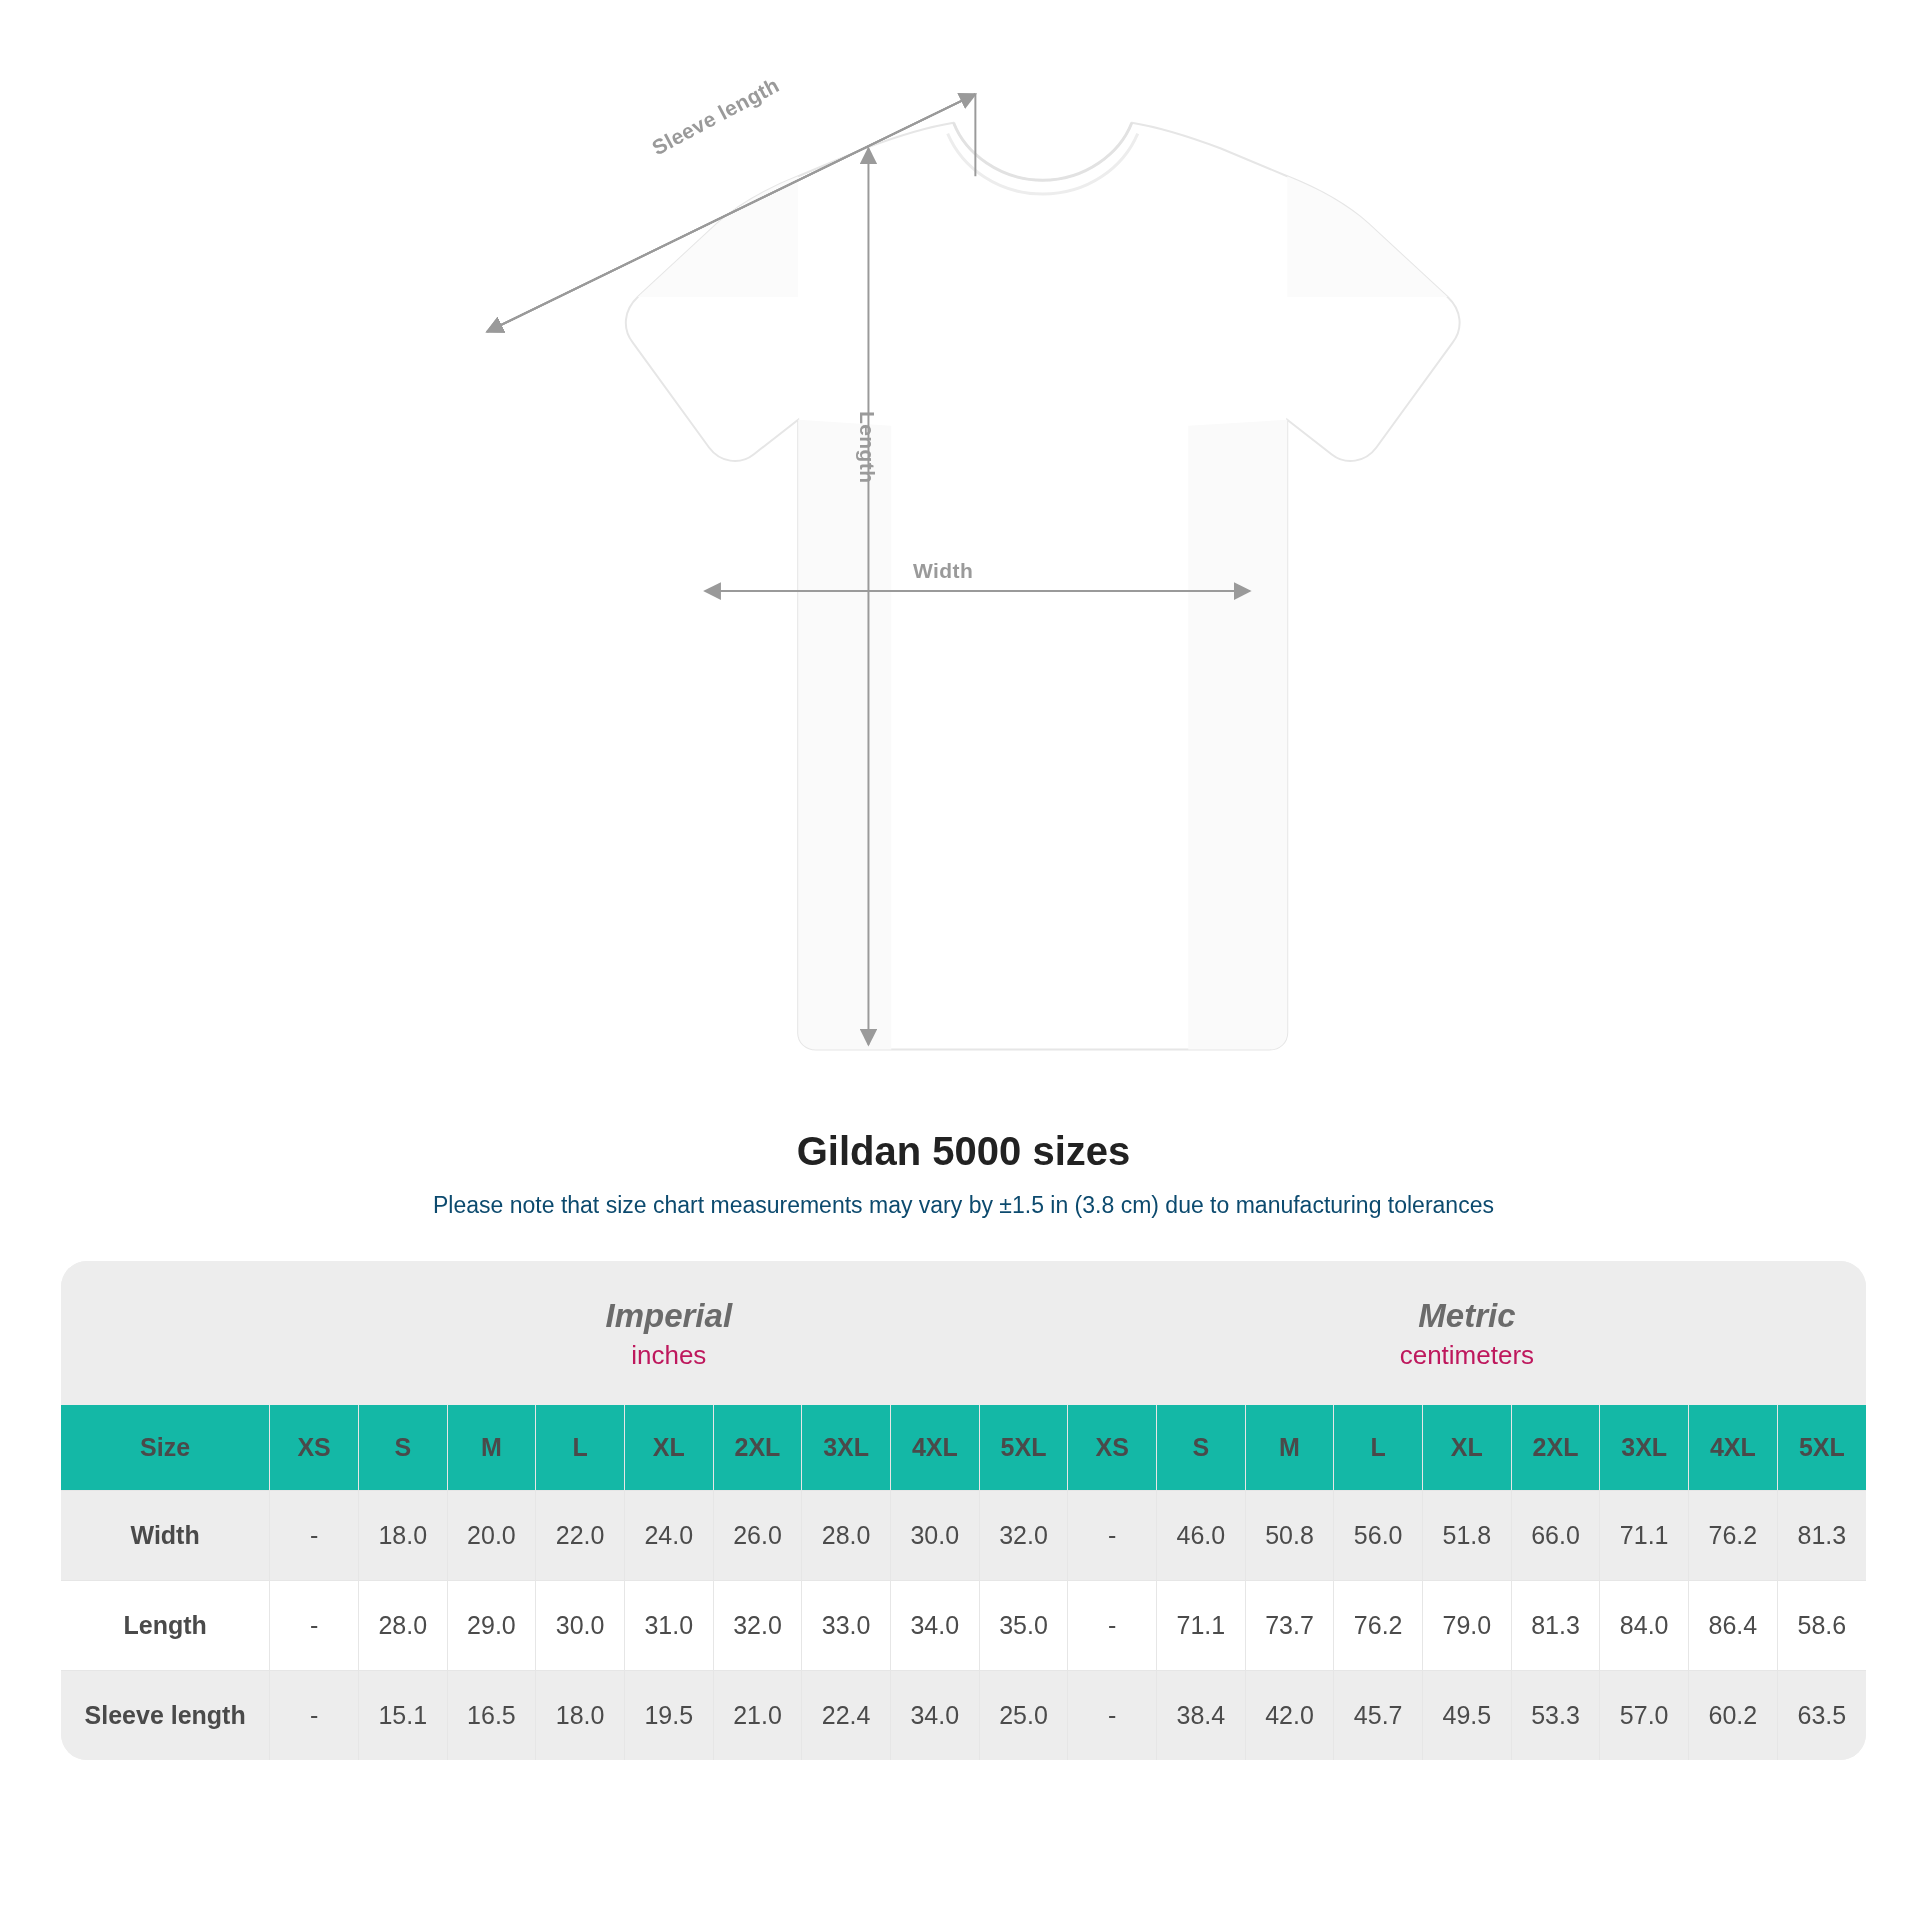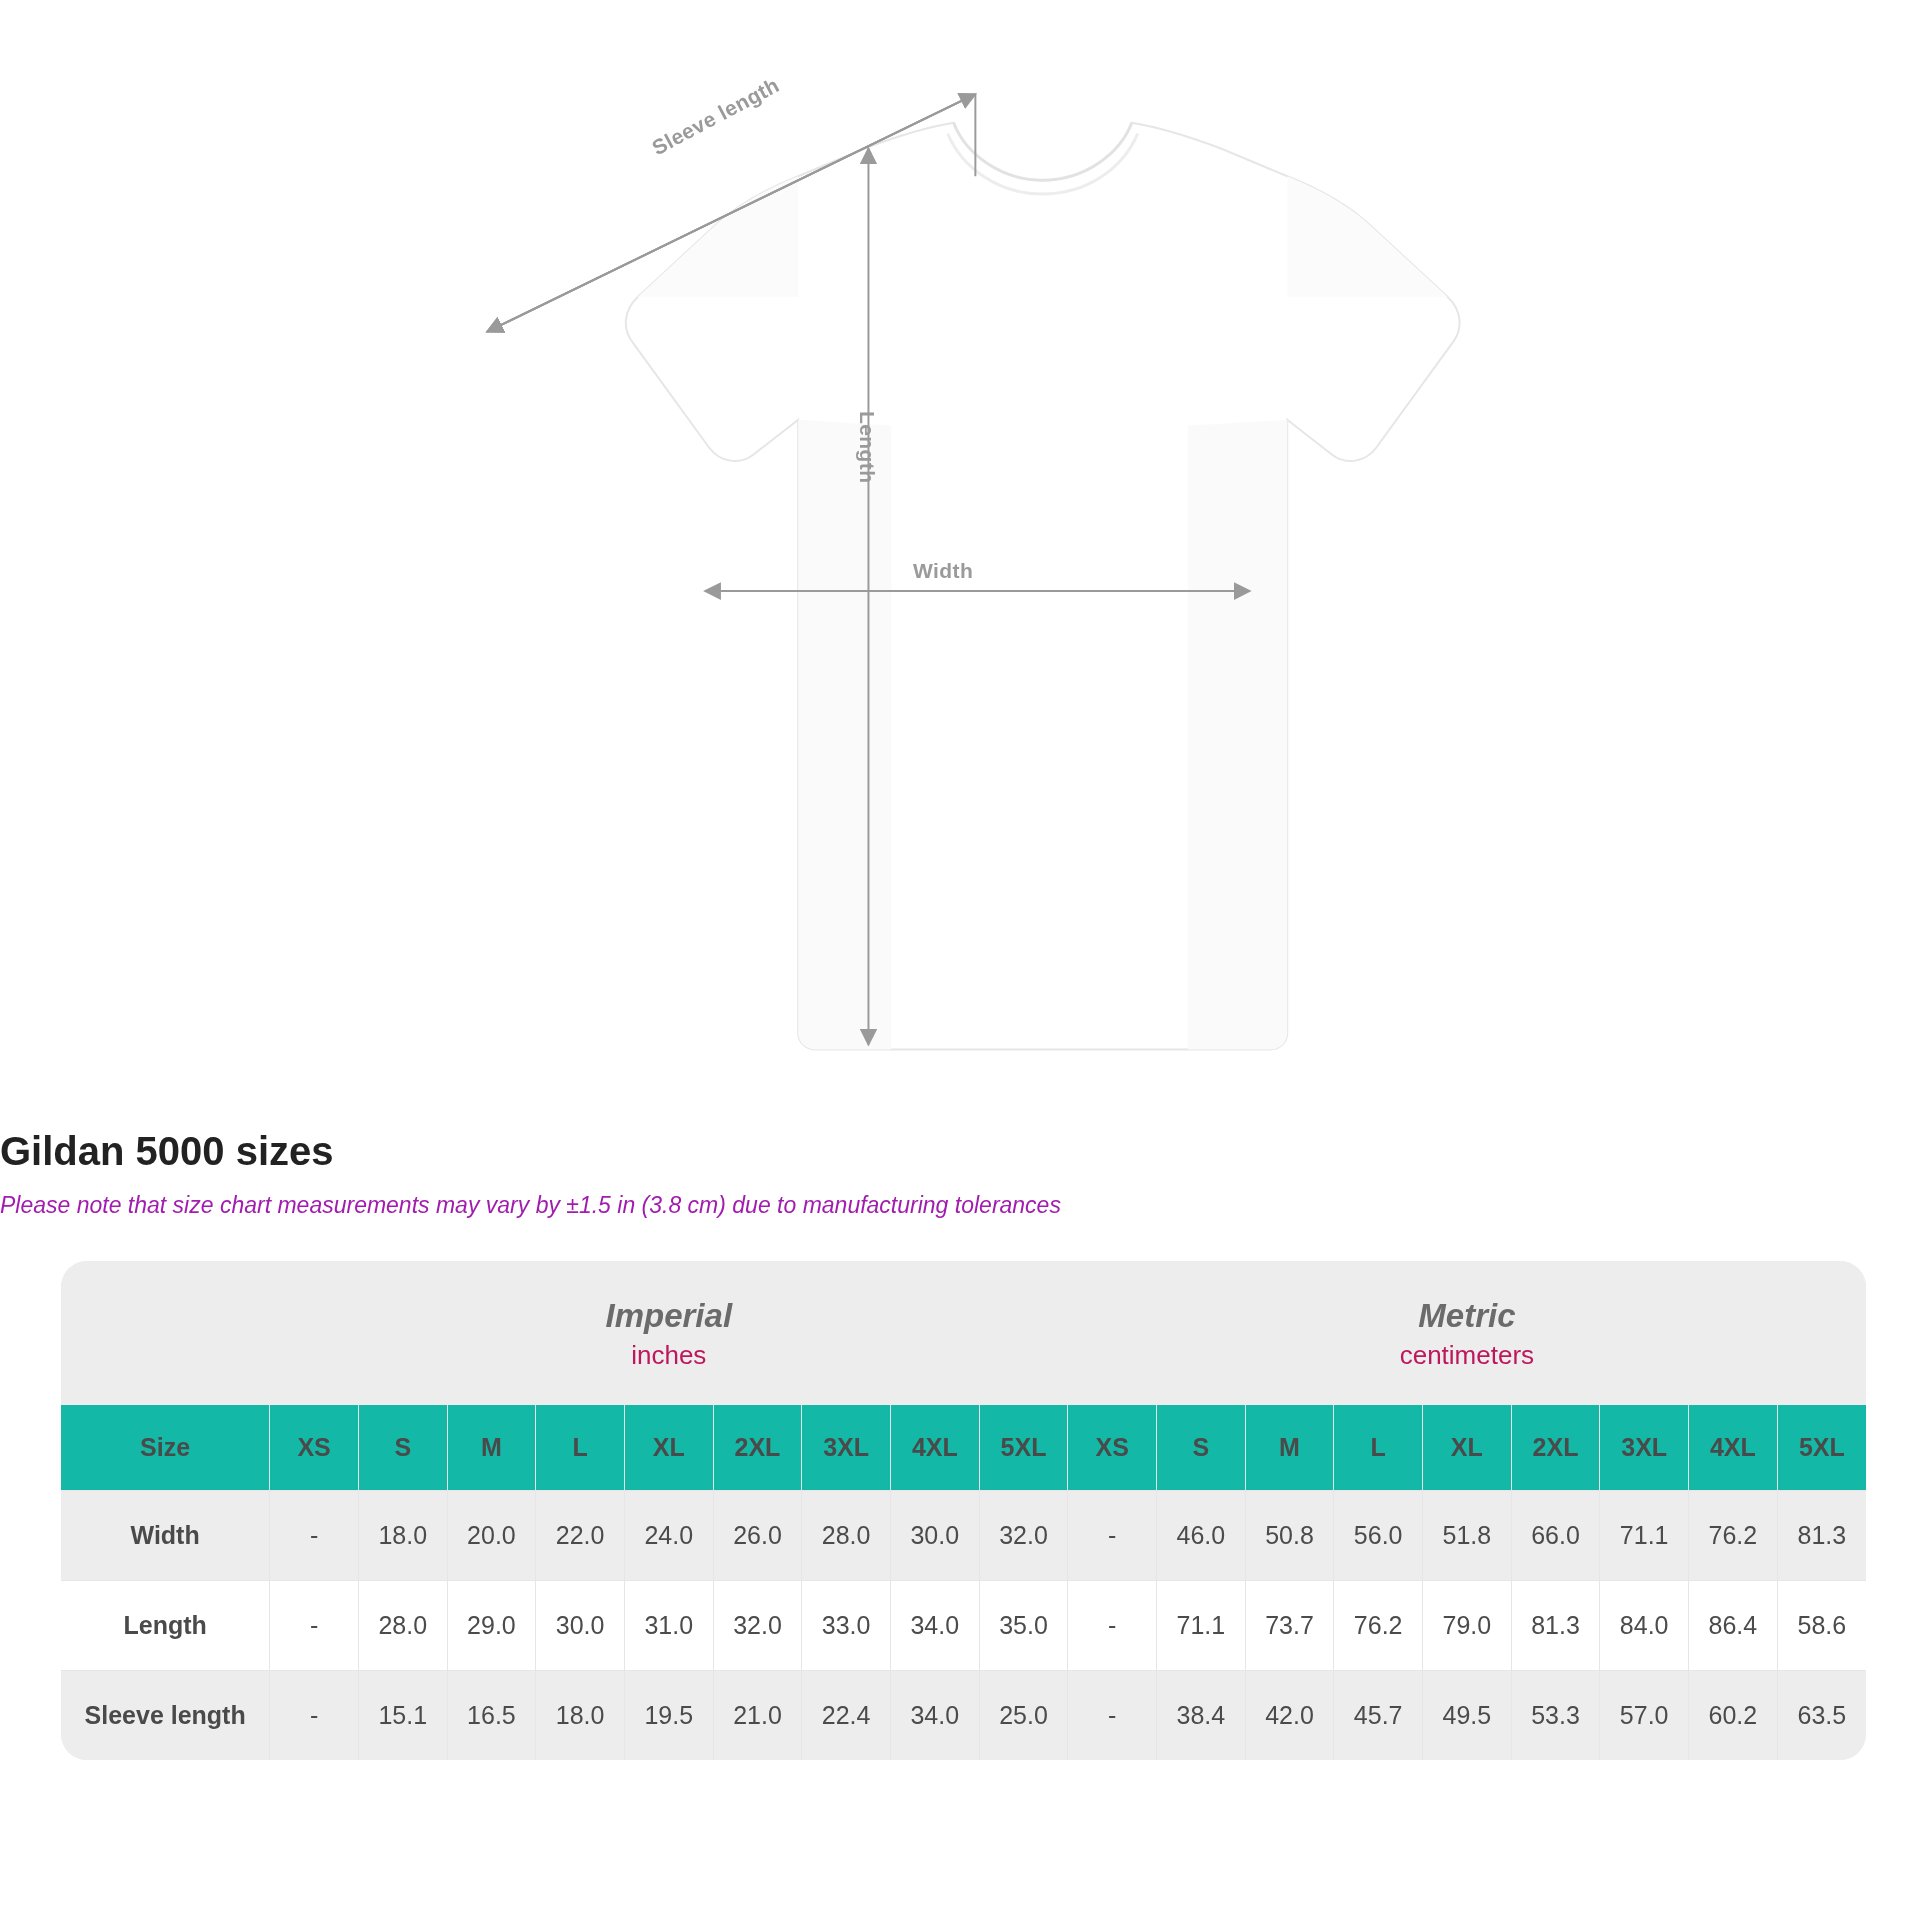--- a/index.html
+++ b/index.html
@@ -47,33 +47,32 @@
     transform: rotate(90deg);
     transform-origin: left top;
   }
   #label-width {
     left: 913px;
     top: 559px;
   }
 
   
   #title-block {
-    text-align: left;
+    text-align: center;
     margin-top: 30px;
   }
   #chart-title {
     font-size: 40px;
     font-weight: bold;
     color: #222222;
     margin: 0 0 18px 0;
   }
   #chart-note {
     font-size: 23px;
-    font-style: italic;
-    color: #a21caf;
+    color: #0c4a6e;
     margin: 0;
   }
 
   
   #table-wrap {
     margin: 42px 61px 0 61px;
     border-radius: 26px;
     overflow: hidden;
     background: #ededed;
   }

